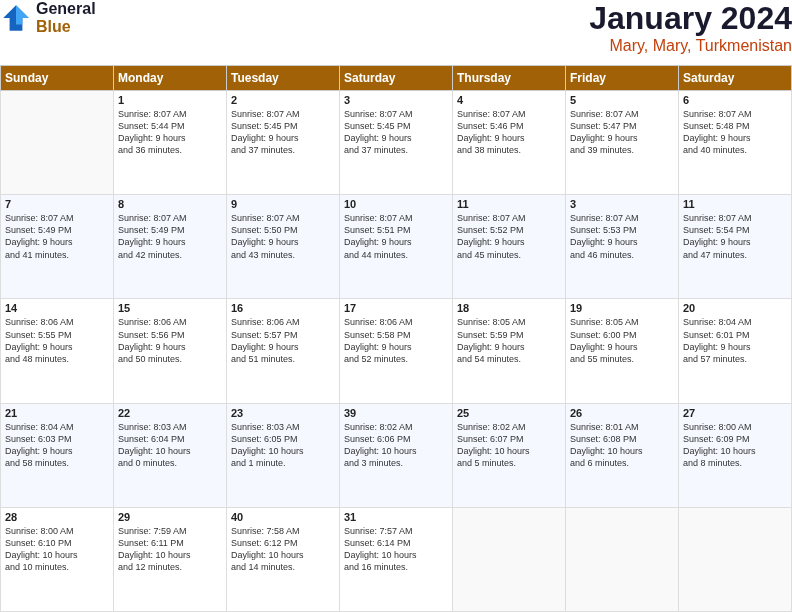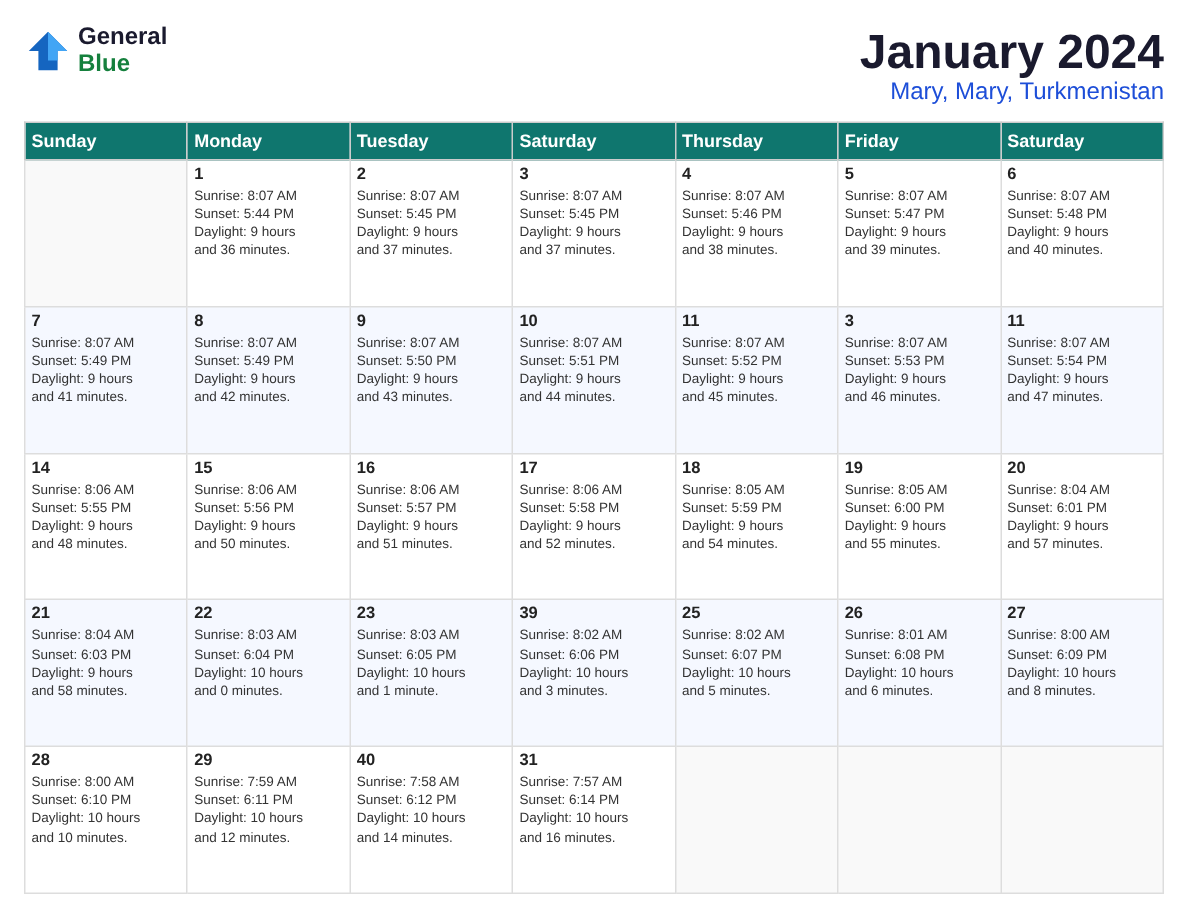--- a/index.html
+++ b/index.html
@@ -6,21 +6,20 @@
     body {
       font-family: Arial, sans-serif;
       background: #fff;
       width: 792px;
       height: 612px;
       overflow: hidden;
     }
     .page {
       width: 792px;
       height: 612px;
-      padding: 16px;
       display: flex;
       flex-direction: column;
     }
     .header {
       display: flex;
       justify-content: space-between;
       align-items: flex-start;
       margin-bottom: 10px;
     }
     .logo {
@@ -36,30 +35,30 @@
       text-align: right;
     }
     .month-title {
       font-size: 32px;
       font-weight: bold;
       color: #1a1a2e;
       text-align: right;
     }
     .location-title {
       font-size: 16px;
-      color: #1d4ed8;
+      color: #c2410c;
     }
     .calendar {
       width: 100%;
       border-collapse: collapse;
       flex: 1;
       table-layout: fixed;
     }
     .calendar th {
-      background-color: #0f766e;
+      background-color: #a16207;
       color: #fff;
       font-size: 12px;
       font-weight: bold;
       padding: 5px 4px;
       text-align: left;
       border: 1px solid #ccc;
     }
     .calendar td {
       border: 1px solid #ddd;
       vertical-align: top;
@@ -89,21 +88,21 @@
 
 <div class="page">
   <div class="header">
     <div class="logo">
       <svg class="logo-icon" viewBox="0 0 40 40">
         <polygon points="20,4 36,20 28,20 28,36 12,36 12,20 4,20" fill="#1565c0"></polygon>
         <polygon points="20,4 36,20 28,20 28,28 20,28" fill="#42a5f5"></polygon>
       </svg>
       <div>
         <div style="font-size:16px;font-weight:bold;color:#1a1a2e;">General</div>
-        <div style="font-size:16px;font-weight:bold;color:#15803d;">Blue</div>
+        <div style="font-size:16px;font-weight:bold;color:#a16207;">Blue</div>
       </div>
     </div>
     <div class="title-block">
       <div class="month-title">January 2024</div>
       <div class="location-title">Mary, Mary, Turkmenistan</div>
     </div>
   </div>
 
   <table class="calendar">
     <thead>

